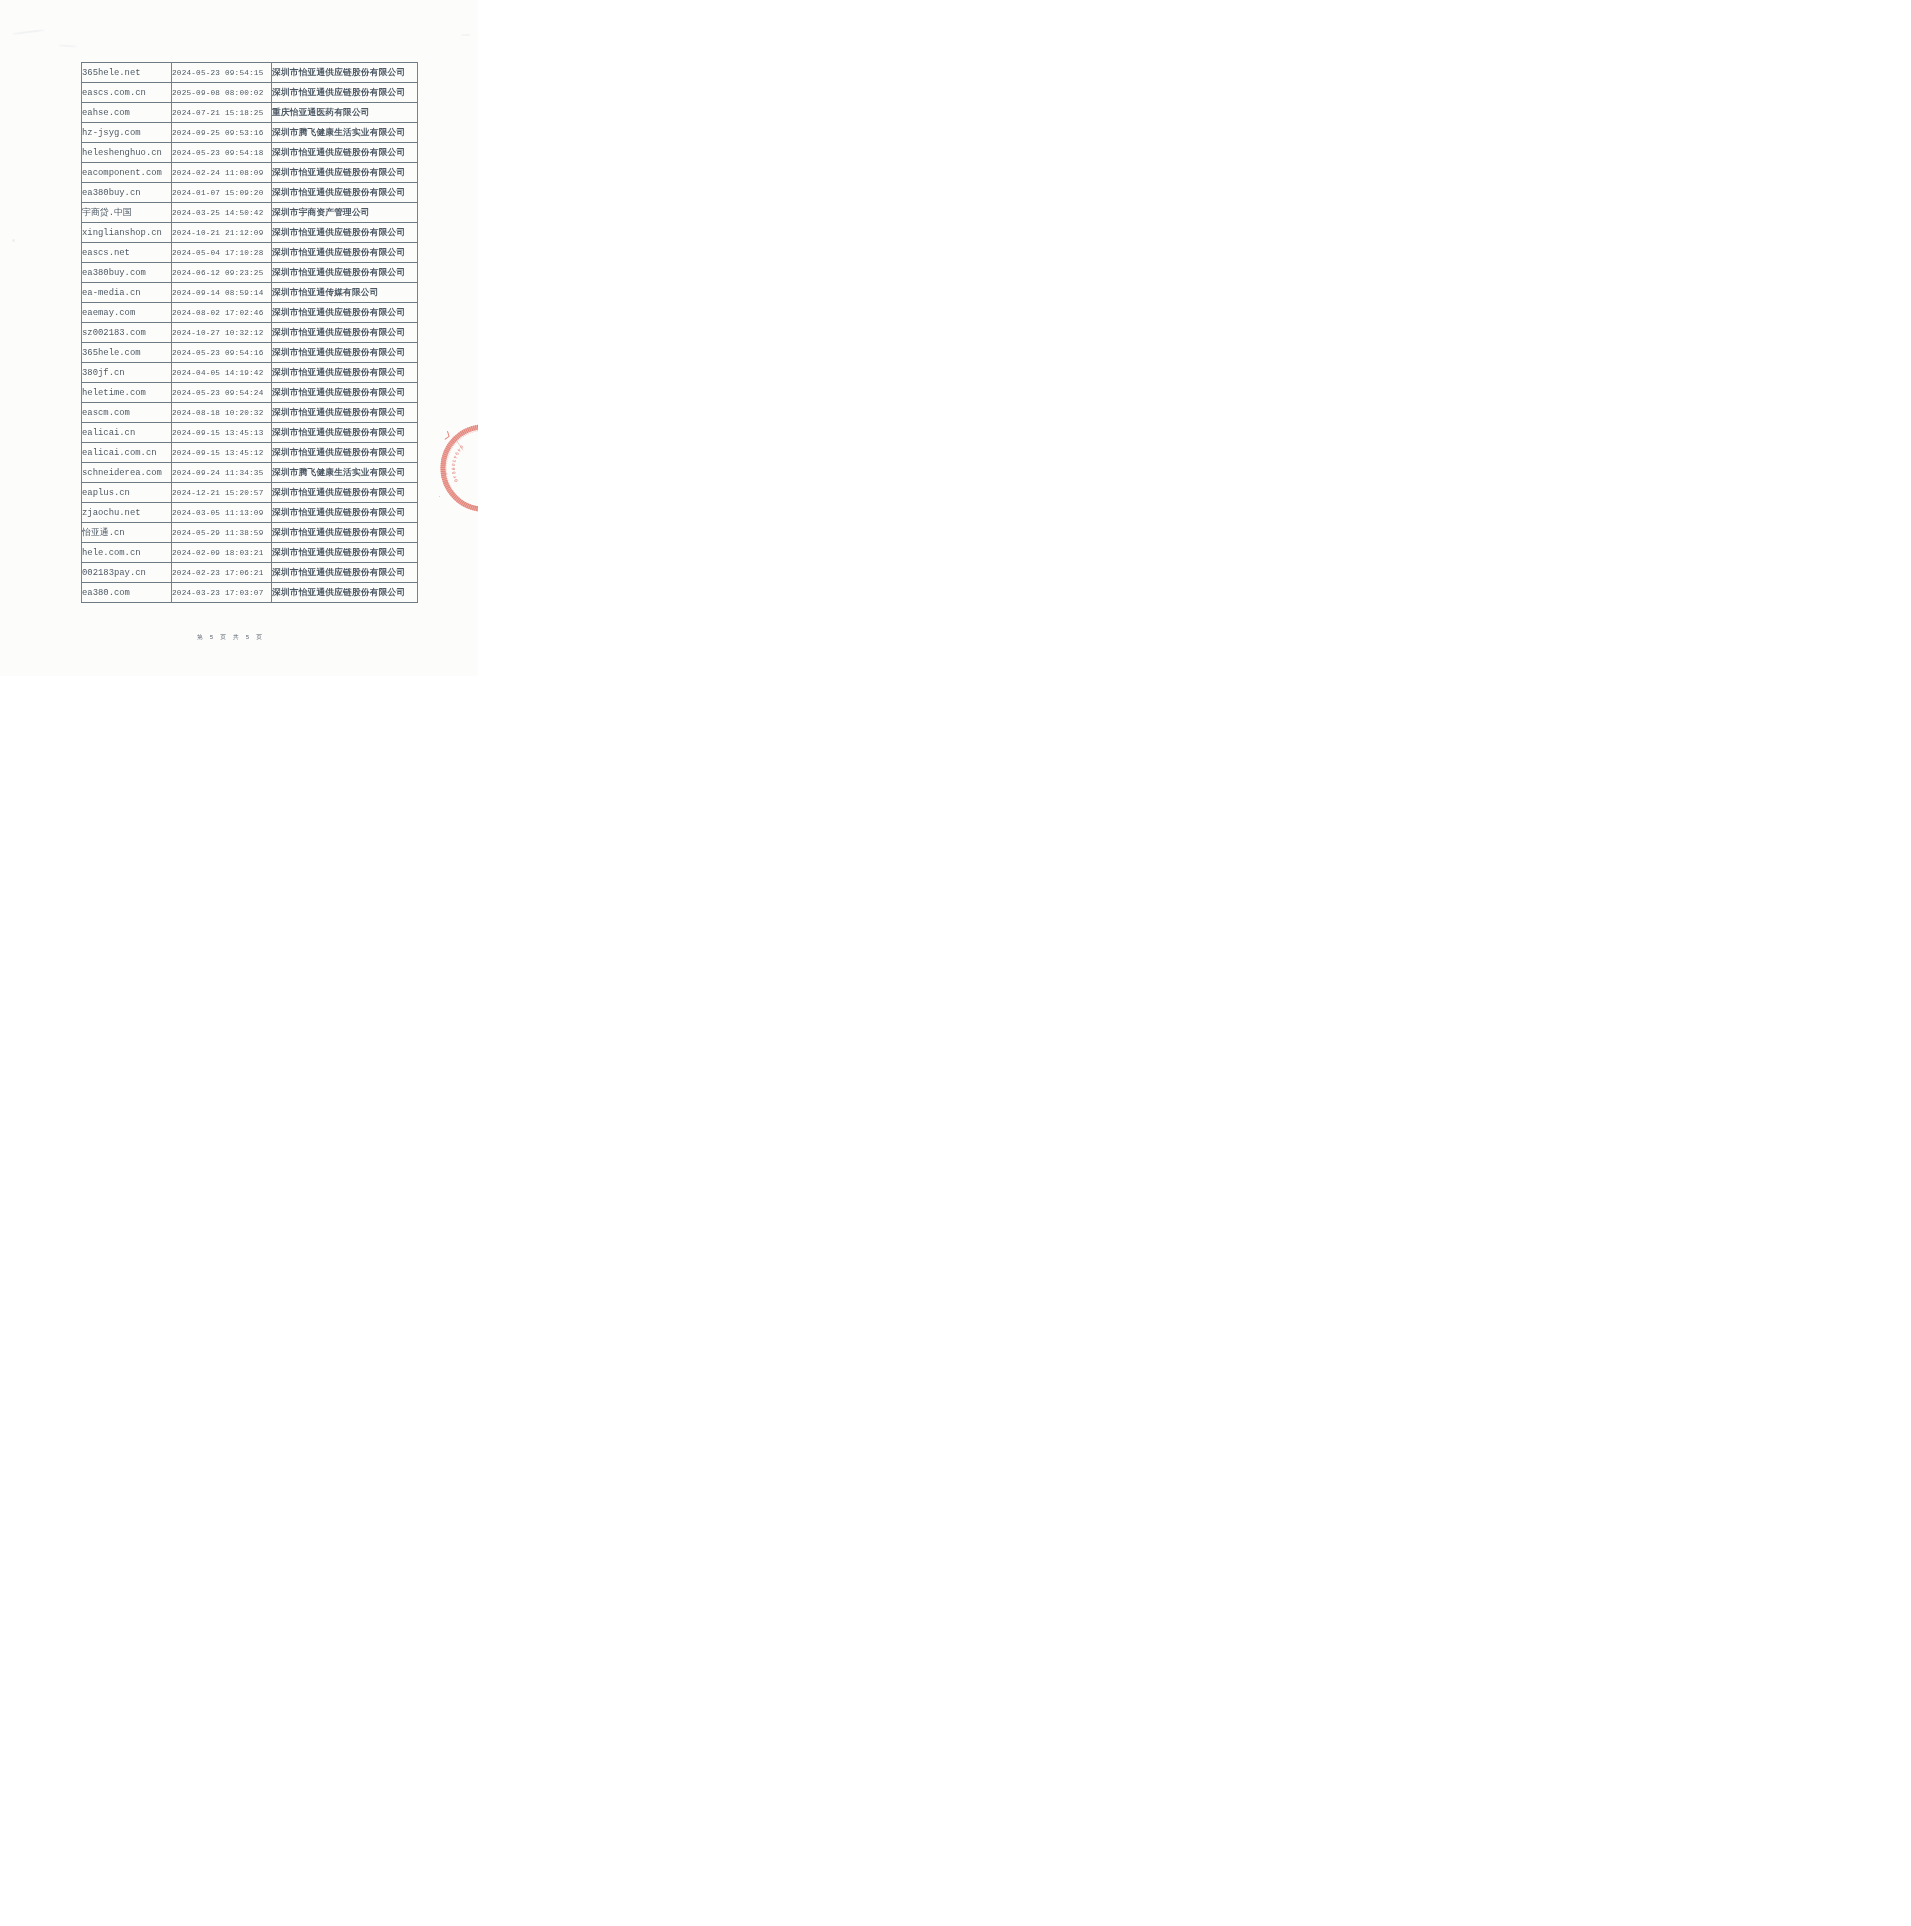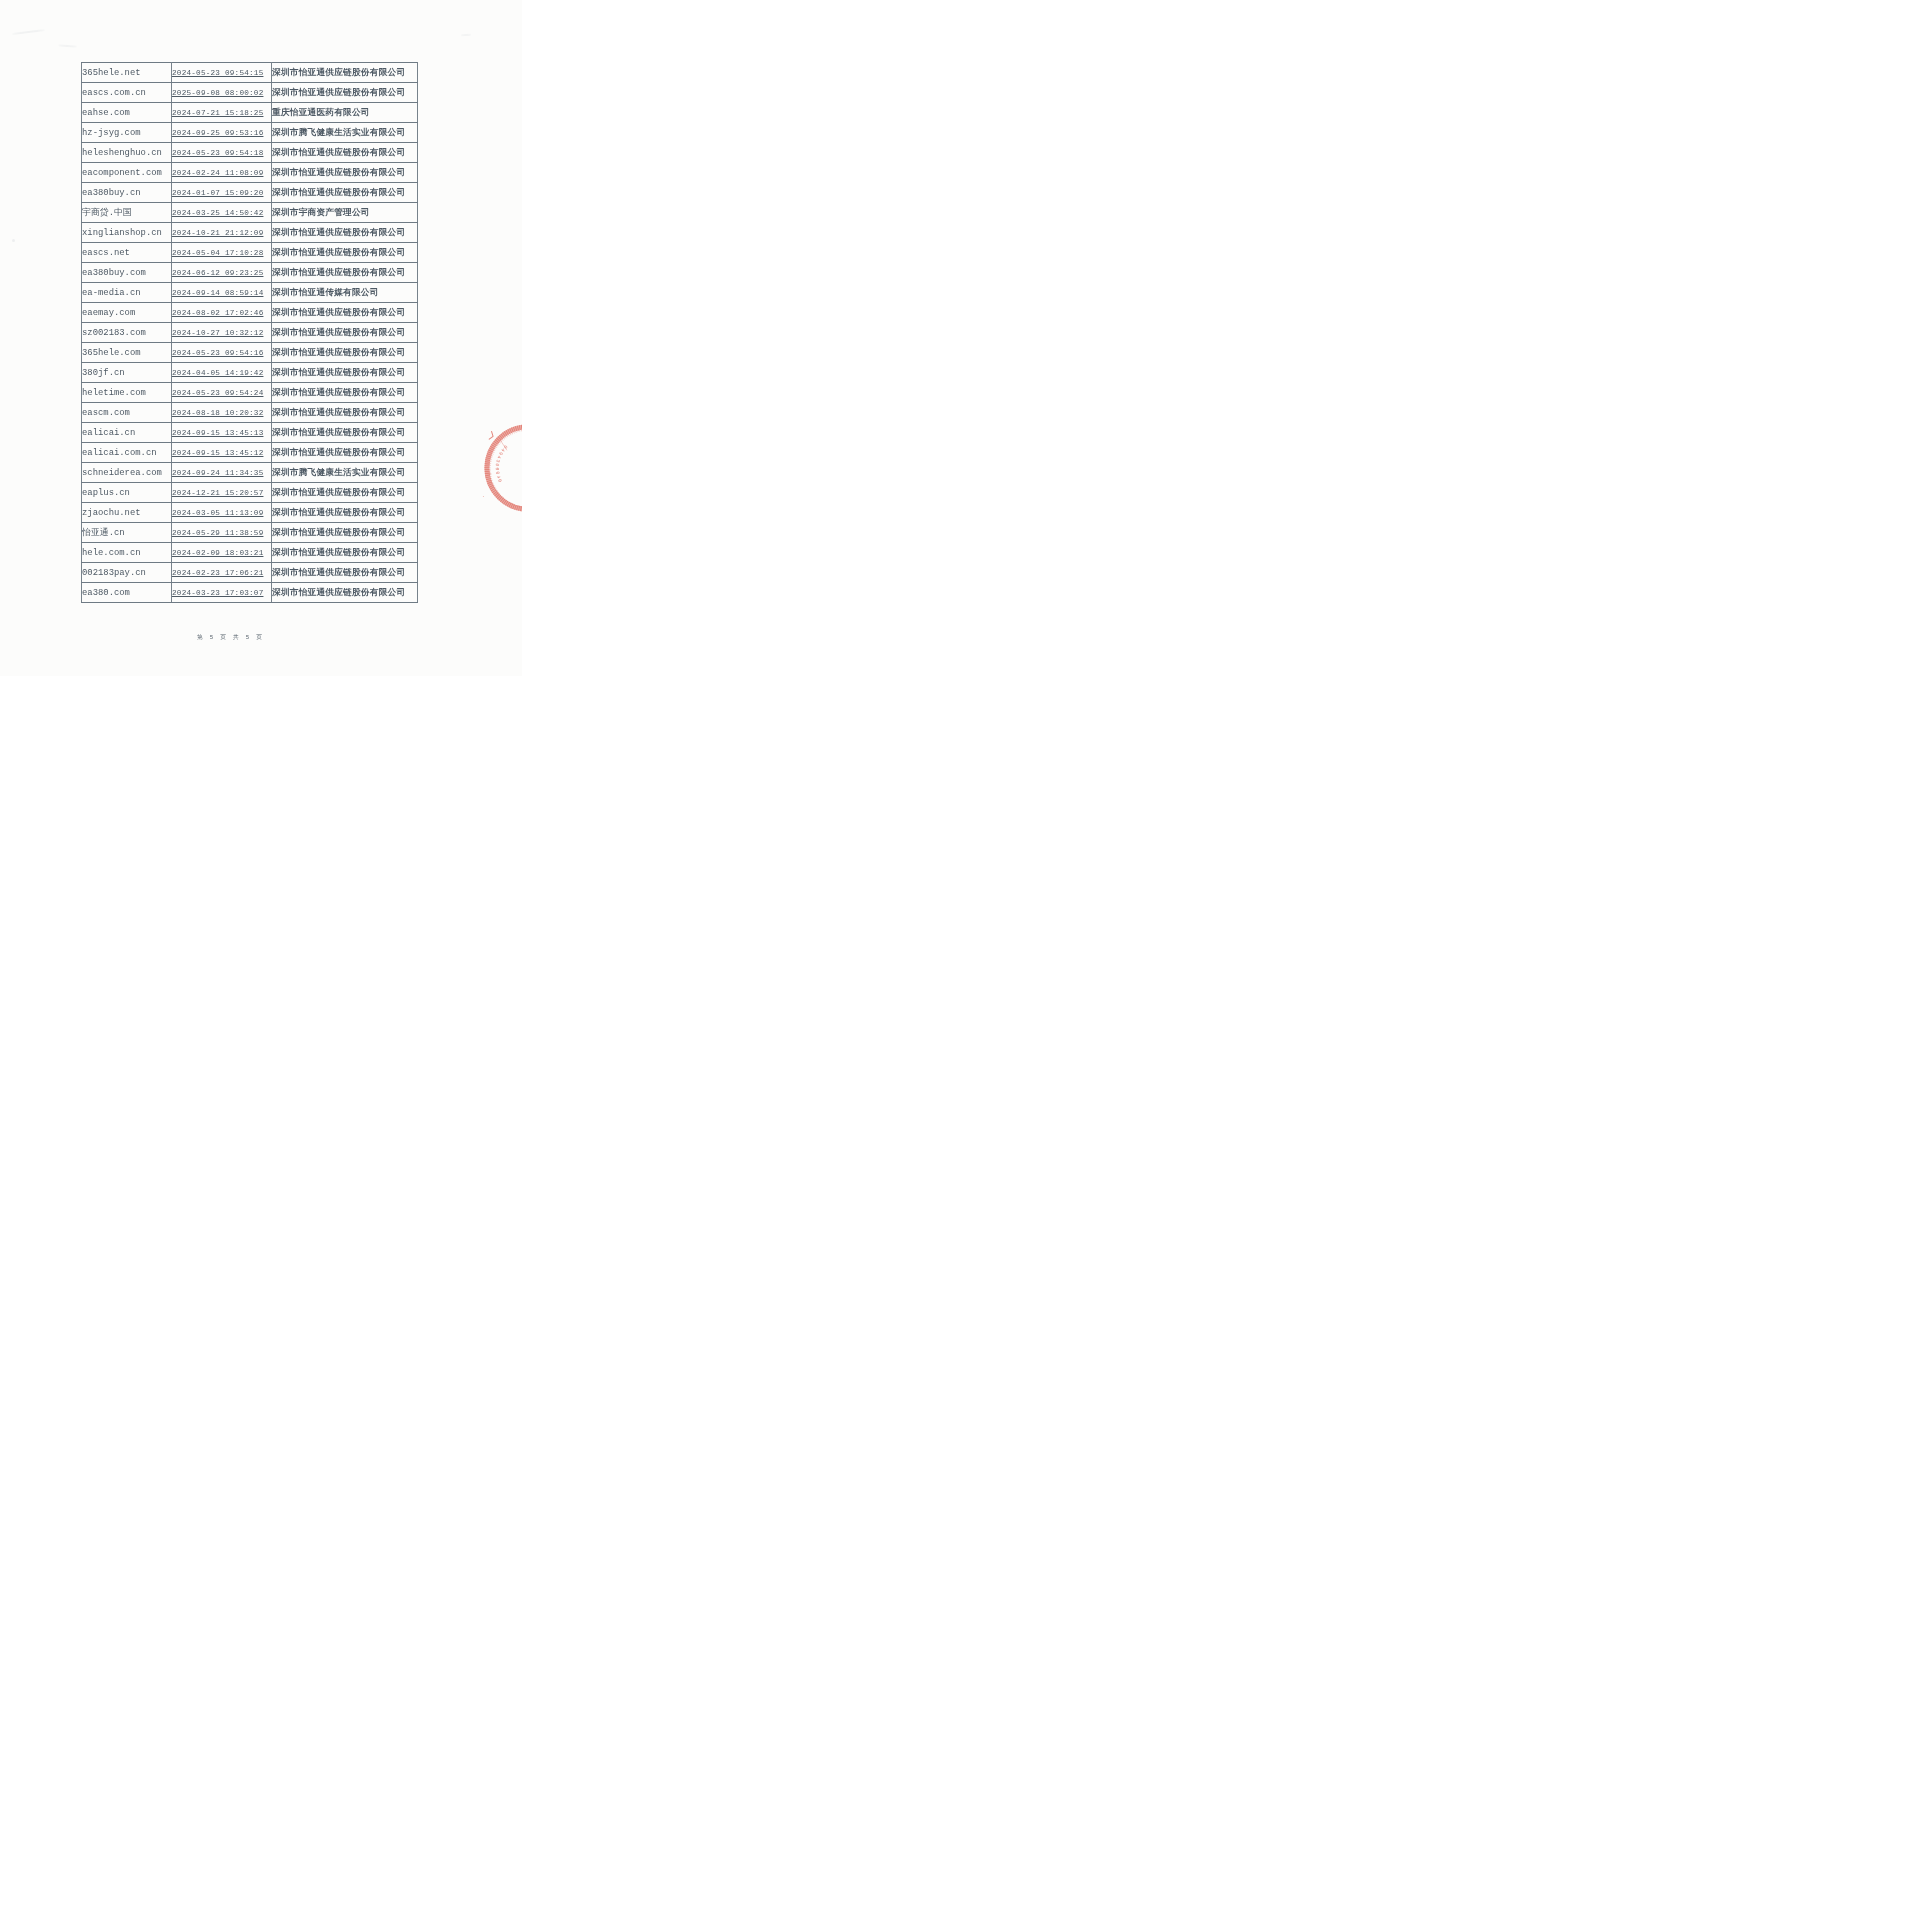--- a/index.html
+++ b/index.html
@@ -3,42 +3,41 @@
 <meta charset="utf-8">
 <style>
   html,body{margin:0;padding:0;background:#ffffff;}
   .page{
     position:relative;
     width:478px;height:676px;
     background:#fcfcfb;
     overflow:hidden;
     font-family:"Liberation Mono","DejaVu Sans Mono",monospace;
     color:#4d5964;
-    padding-left:44px;
   }
   table.domains{
     position:absolute;left:81px;top:62px;
     width:337px;
     border-collapse:collapse;
     table-layout:fixed;
   }
   table.domains td{
     border-top:0.8px solid #6e7a84;
     border-bottom:0.8px solid #6e7a84;
     border-left:0.6px solid #77828b;
     border-right:0.6px solid #77828b;
     height:19px;
     vertical-align:middle;
     white-space:nowrap;
     overflow:hidden;
     padding:0;
   }
   table.domains tr:nth-child(n+26) td{border-top:1.2px double #6e7a84;}
   td.c-domain{padding-left:5px;font-size:8.9px;}
-  td.c-datetime{padding-left:4.2px;font-size:7.7px;letter-spacing:0.2px;text-decoration:underline;}
+  td.c-datetime{padding-left:4.2px;font-size:7.7px;letter-spacing:0.2px;}
   td.c-company{padding-left:5.4px;font-size:8.7px;letter-spacing:0.2px;font-weight:bold;}
   .footer{
     position:absolute;top:633px;left:197px;
     font-size:5.8px;color:#55606a;
     letter-spacing:0.8px;word-spacing:1.9px;
     white-space:nowrap;
   }
   .stamp{
     position:absolute;right:0;top:421px;
     width:54px;height:101px;

